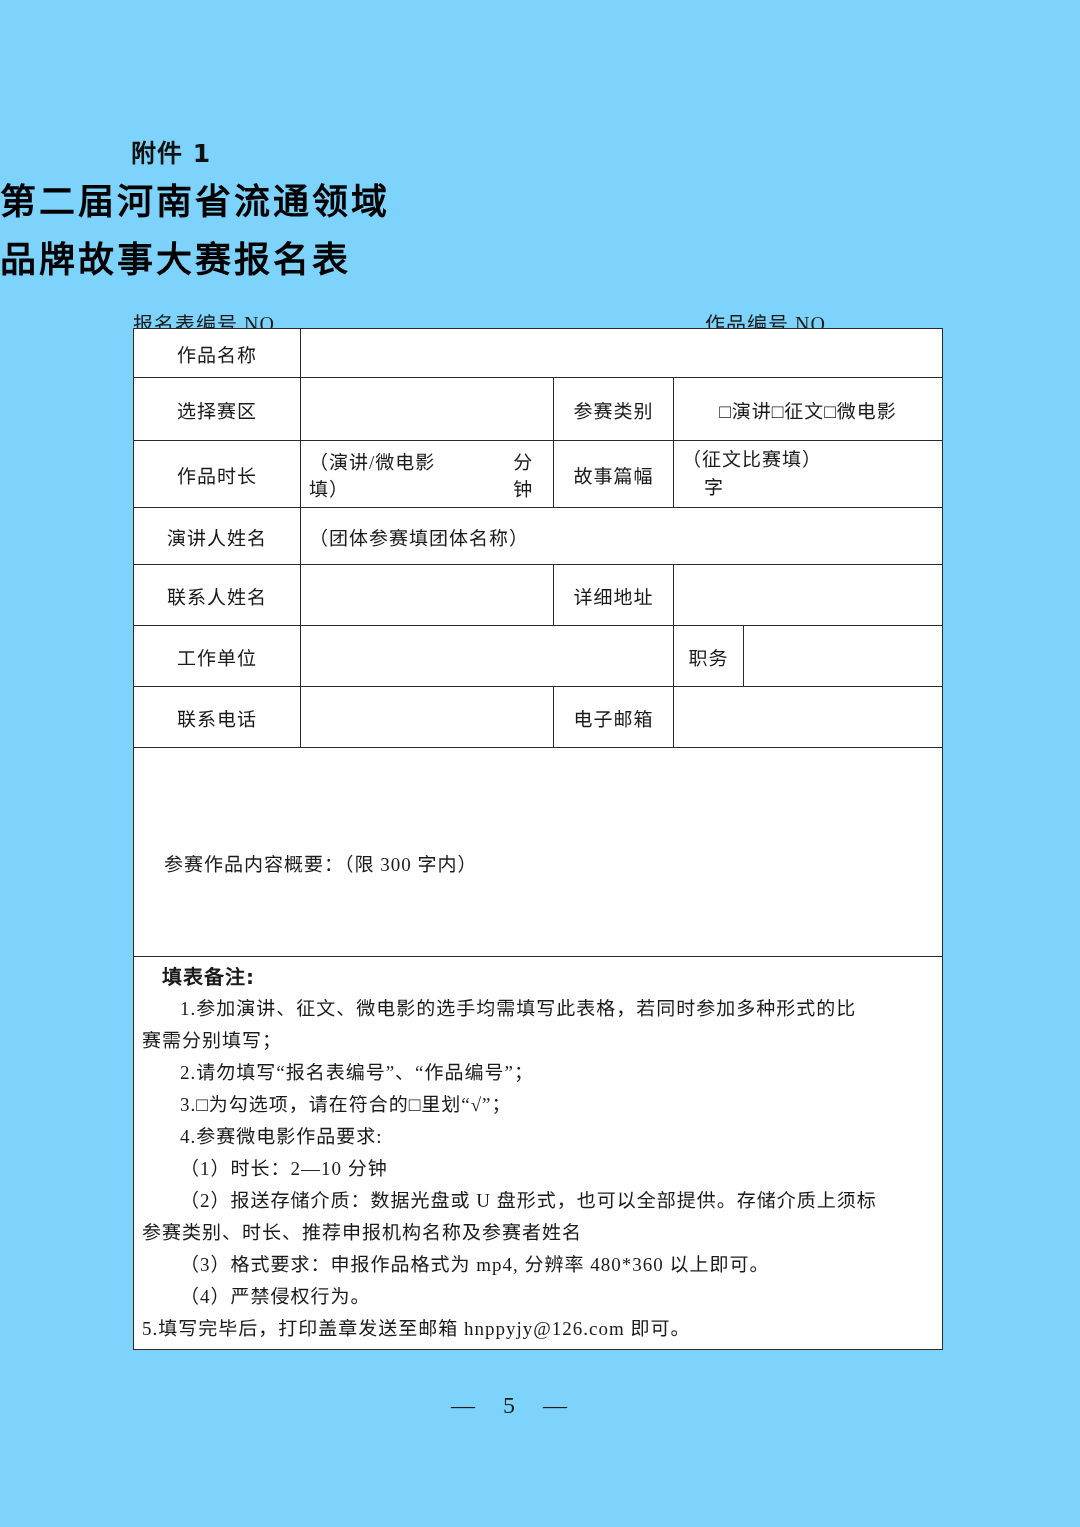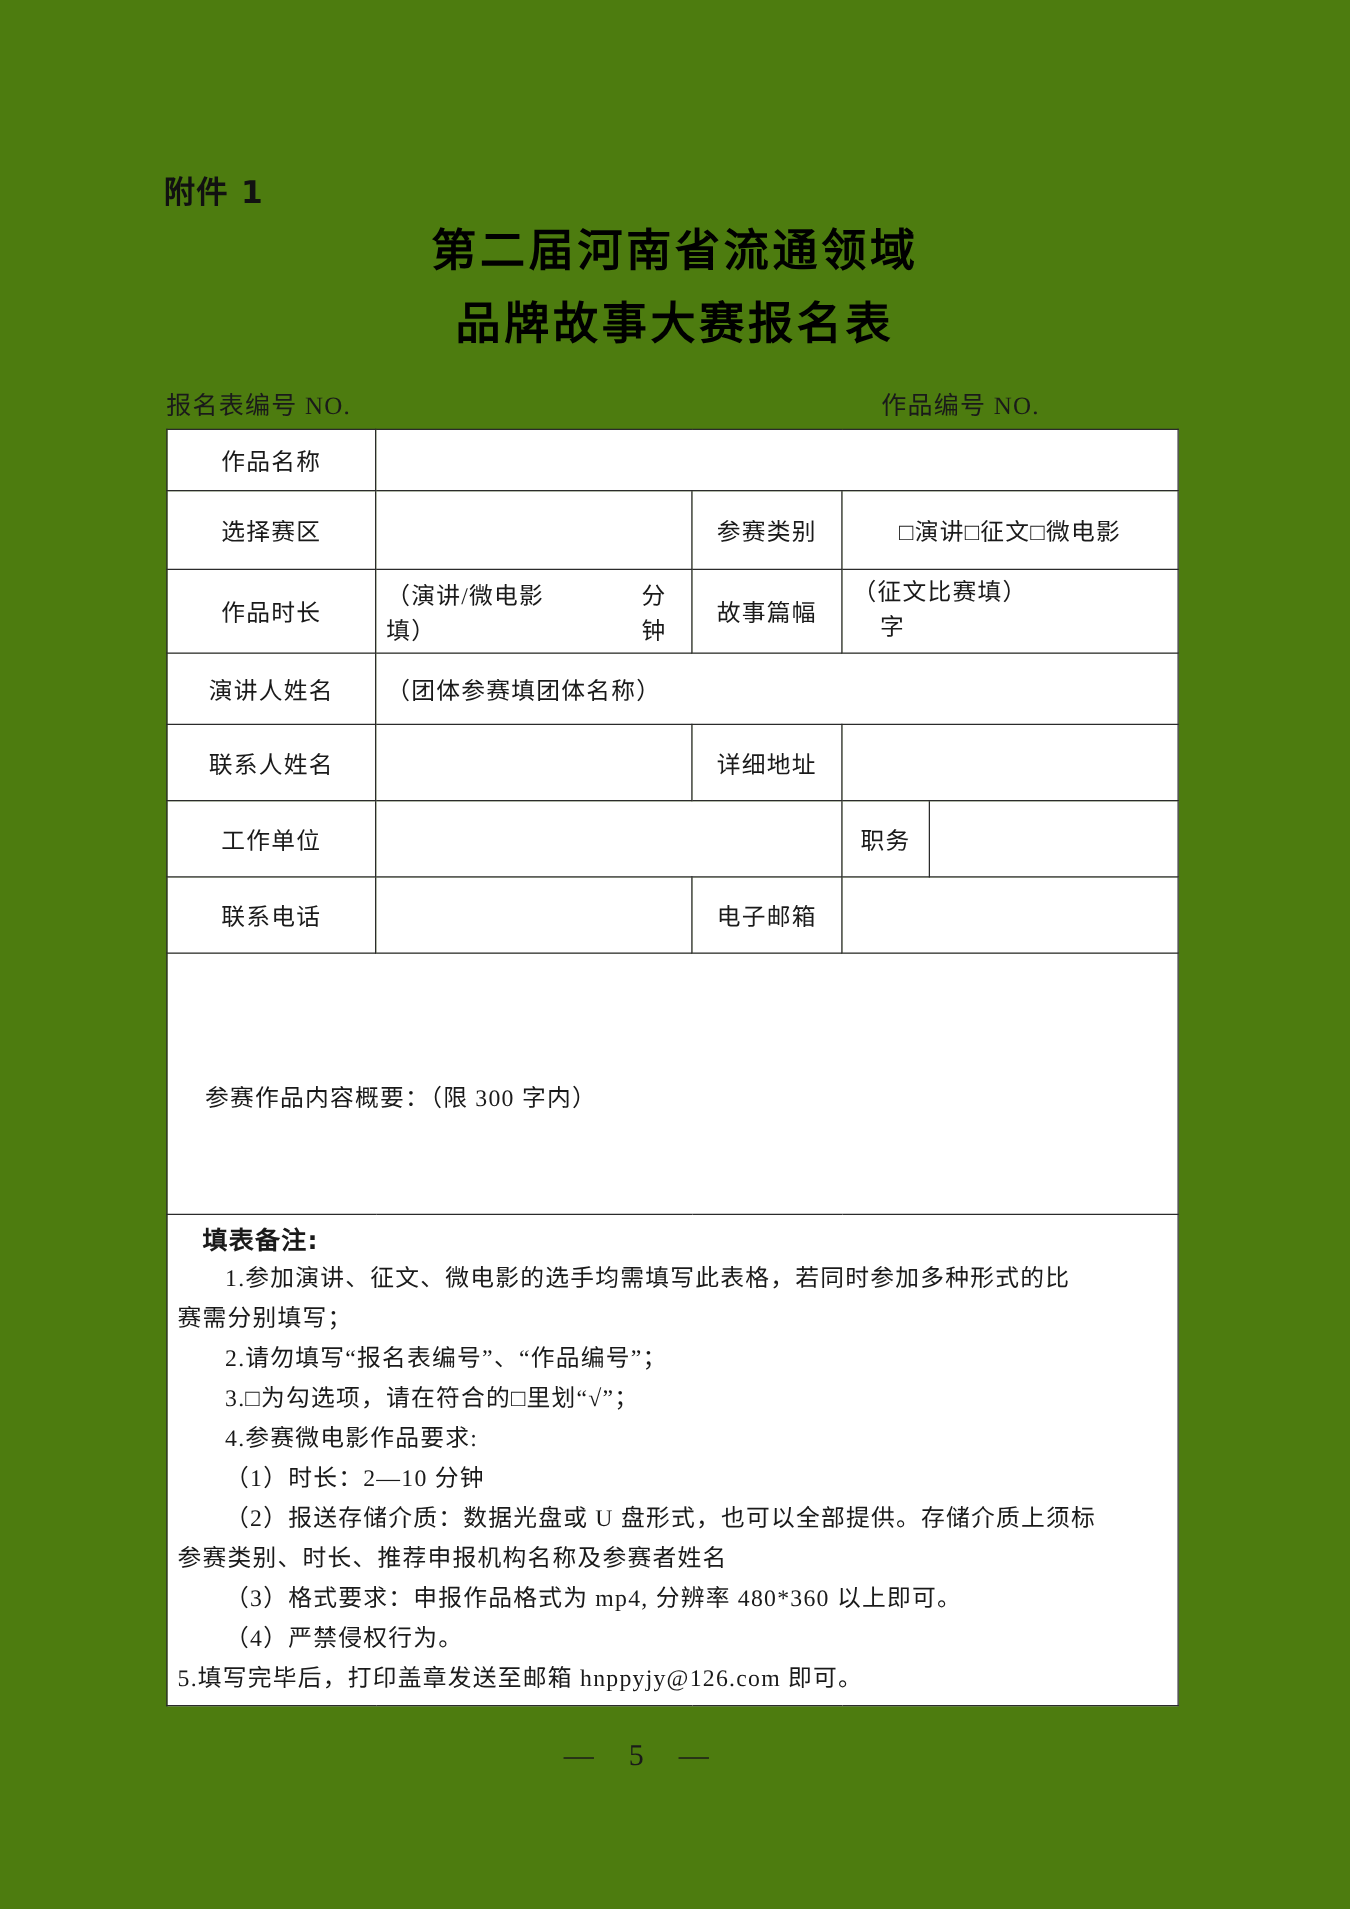--- a/index.html
+++ b/index.html
@@ -13,42 +13,41 @@
     height: 1527px;
     position: relative;
     font-family: "Liberation Serif", "DejaVu Serif", serif;
     color: #1a1a1a;
     overflow: hidden;
   }
 
   .page {
     position: absolute;
     inset: 0;
-    background: #4d7c0f;
+    background: #7dd3fc;
   }
 
   
   .attachment-label {
     position: absolute;
     left: 131px;
     top: 133px;
     font-family: "DejaVu Sans", "Liberation Sans", sans-serif;
     font-weight: bold;
     font-size: 25px;
     letter-spacing: 1px;
     color: #111;
   }
 
   
   .doc-title {
     position: absolute;
     left: 0;
     right: 0;
     top: 172px;
-    text-align: center;
   }
   .doc-title .line {
     font-family: "DejaVu Serif", "Liberation Serif", serif;
     font-weight: bold;
     font-size: 36px;
     letter-spacing: 3px;
     line-height: 58px;
     color: #000;
   }
 
@@ -70,21 +69,21 @@
   .number-row .right {
     position: absolute;
     left: 572px;
     top: 0;
   }
 
   
   .form-table {
     position: absolute;
     left: 133px;
-    top: 343px;
+    top: 328px;
     width: 809px;
     border-collapse: collapse;
     table-layout: fixed;
   }
   .form-table td {
     border: 1.6px solid #2b2b2b;
     font-size: 19px;
     letter-spacing: 1px;
     padding: 4px 8px;
     vertical-align: middle;

